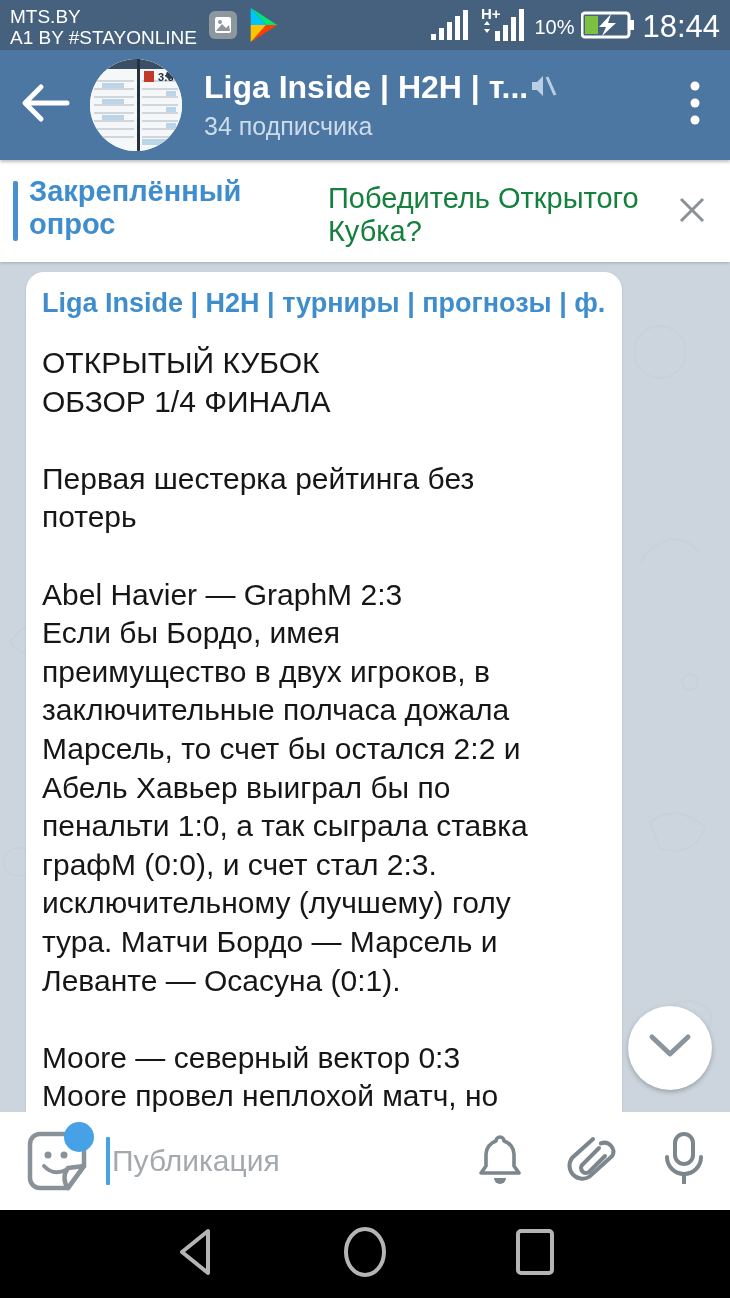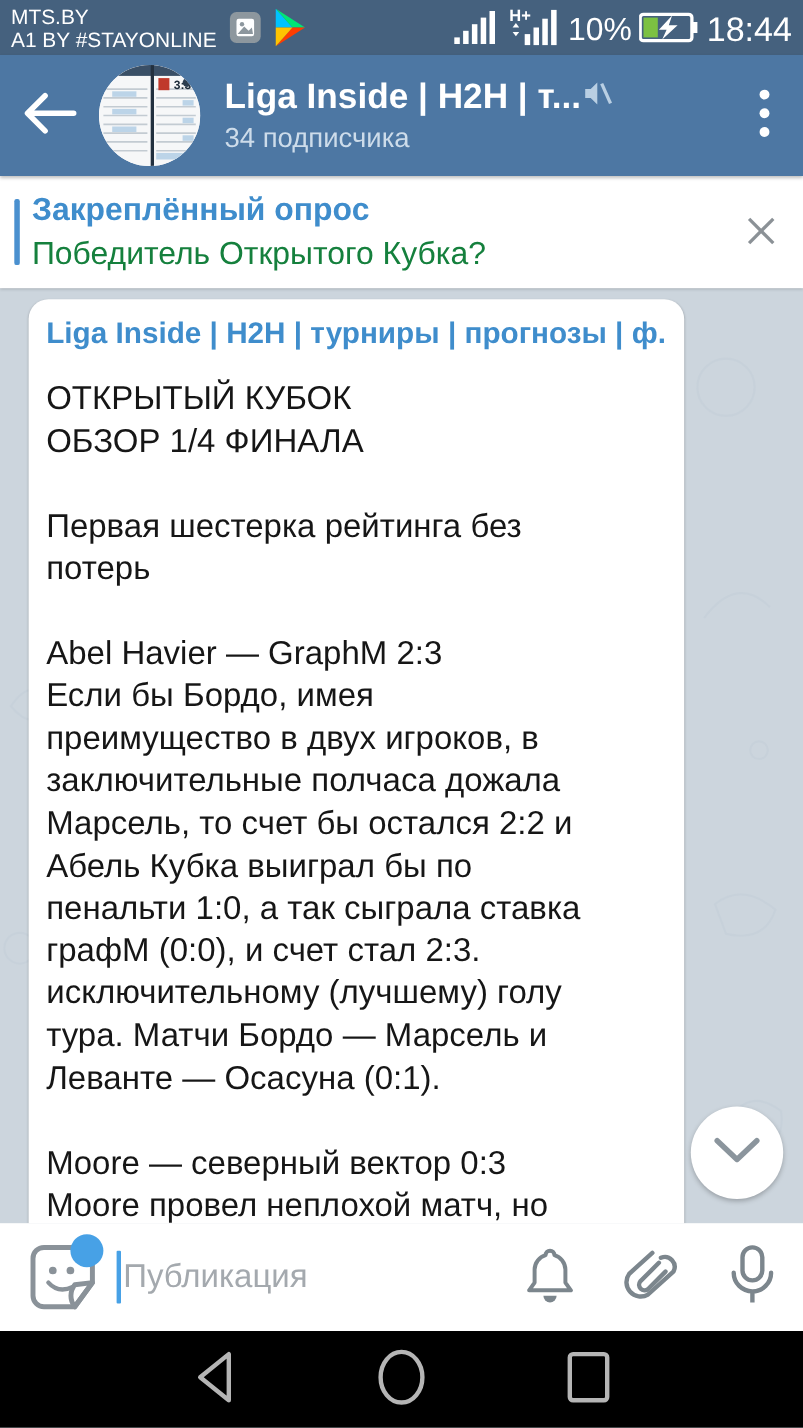--- a/index.html
+++ b/index.html
@@ -12,21 +12,21 @@
 
   
   .statusbar {
     position:absolute; top:0; left:0; width:730px; height:54px;
     background:var(--status-bar-bg); color:#fff;
     display:flex; align-items:center; padding:0 10px;
   }
   .carrier { display:flex; flex-direction:column; justify-content:center; line-height:21px; font-size:19px; }
   .sb-icons { display:flex; align-items:center; gap:8px; margin-left:10px; }
   .sb-right { margin-left:auto; display:flex; align-items:center; gap:7px; }
-  .sb-pct { font-size:29px; }
+  .sb-pct { font-size:20px; }
   .sb-time { font-size:31px; }
 
   
   .header {
     position:absolute; top:50px; left:0; width:730px; height:110px;
     background:var(--header-bg); color:#fff;
     box-shadow:0 2px 3px rgba(0,0,0,.25);
     display:flex; align-items:center; z-index:5;
   }
   .back-btn { width:90px; height:110px; display:flex; align-items:center; justify-content:center; cursor:pointer; }
@@ -40,21 +40,21 @@
   .h-sub { font-size:25px; color:#cddcea; margin-top:6px; }
   .menu-btn { margin-left:auto; width:70px; height:110px; display:flex; align-items:center; justify-content:center; cursor:pointer; }
 
   
   .pinned {
     position:absolute; top:160px; left:0; width:730px; height:102px;
     background:#fff; z-index:4; box-shadow:0 1px 3px rgba(0,0,0,.2);
     display:flex; align-items:center;
   }
   .pin-accent { position:absolute; left:13px; top:21px; width:5px; height:60px; background:var(--pinned-accent); border-radius:2px; }
-  .pin-texts { margin-left:29px; display:flex; flex-direction:column; }
+  .pin-texts { margin-left:29px; display:flex; flex-direction:row; }
   .pin-title { font-size:29px; font-weight:bold; color:var(--link-blue); }
   .pin-sub { font-size:29px; color:#15803d; margin-top:7px; }
   .pin-close { position:absolute; right:20px; top:34px; width:36px; height:36px; display:flex; align-items:center; justify-content:center; cursor:pointer; }
 
   
   .chat {
     position:absolute; top:262px; left:0; width:730px; height:850px;
     background:var(--chat-bg); overflow:hidden;
   }
   .doodles { position:absolute; inset:0; opacity:.5; }
@@ -257,21 +257,21 @@
           <div class="msg-line">ОБЗОР 1/4 ФИНАЛА</div>
           <div class="msg-line"></div>
           <div class="msg-line">Первая шестерка рейтинга без</div>
           <div class="msg-line">потерь</div>
           <div class="msg-line"></div>
           <div class="msg-line">Abel Havier — GraphM 2:3</div>
           <div class="msg-line">Если бы Бордо, имея</div>
           <div class="msg-line">преимущество в двух игроков, в</div>
           <div class="msg-line">заключительные полчаса дожала</div>
           <div class="msg-line">Марсель, то счет бы остался 2:2 и</div>
-          <div class="msg-line">Абель Кубка выиграл бы по</div>
+          <div class="msg-line">Абель Хавьер выиграл бы по</div>
           <div class="msg-line">пенальти 1:0, а так сыграла ставка</div>
           <div class="msg-line">графМ (0:0), и счет стал 2:3.</div>
           <div class="msg-line">исключительному (лучшему) голу</div>
           <div class="msg-line">тура. Матчи Бордо — Марсель и</div>
           <div class="msg-line">Леванте — Осасуна (0:1).</div>
           <div class="msg-line"></div>
           <div class="msg-line">Moore — северный вектор 0:3</div>
           <div class="msg-line">Moore провел неплохой матч, но</div>
         </div>
     </div>

